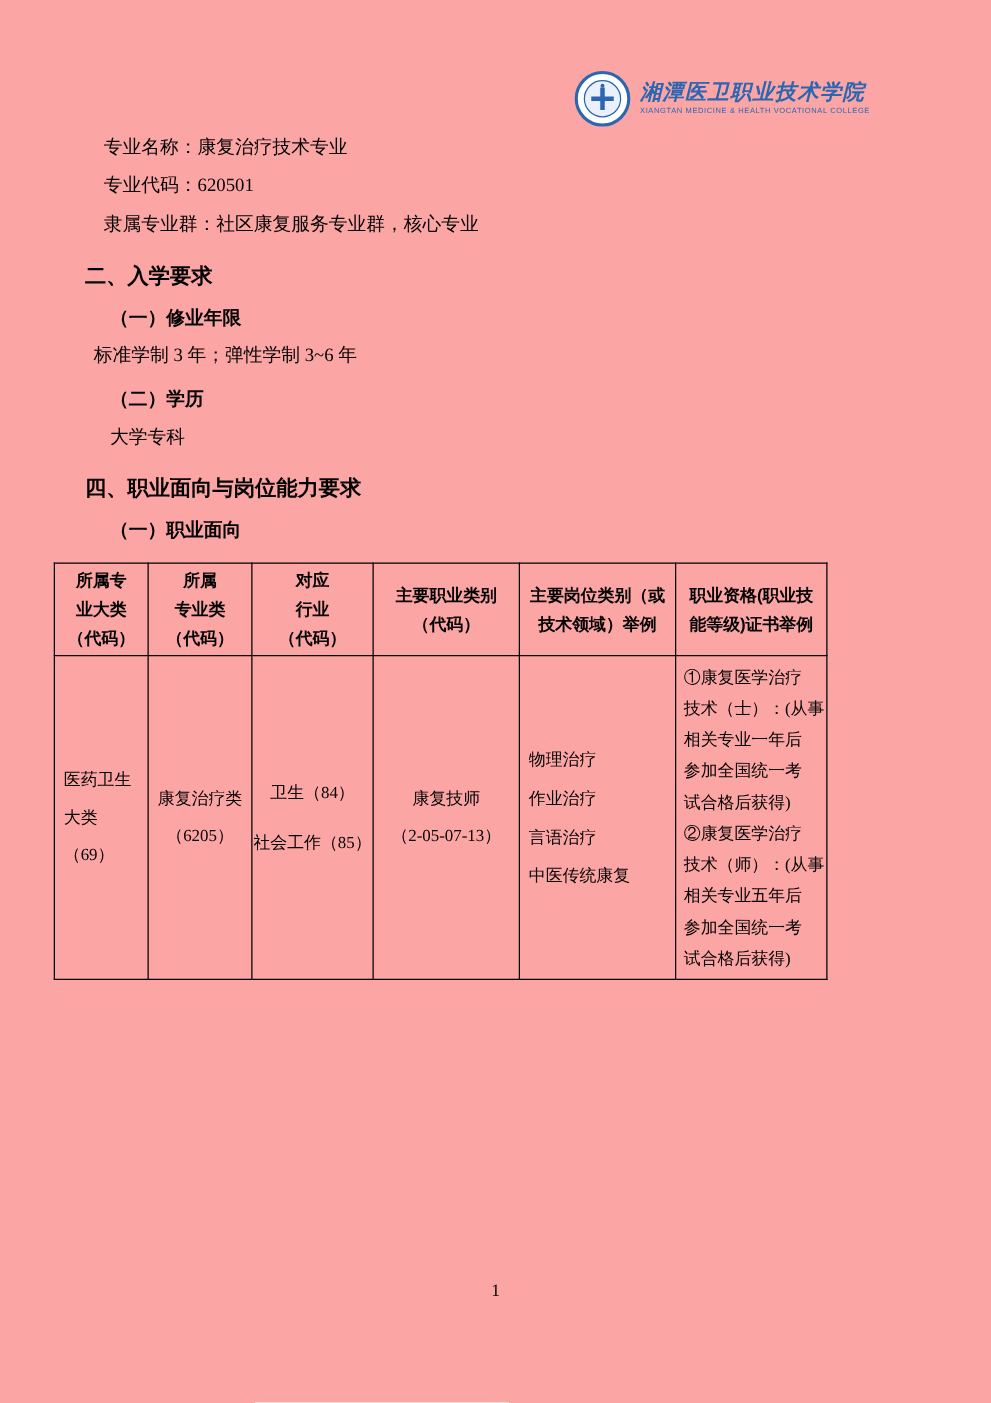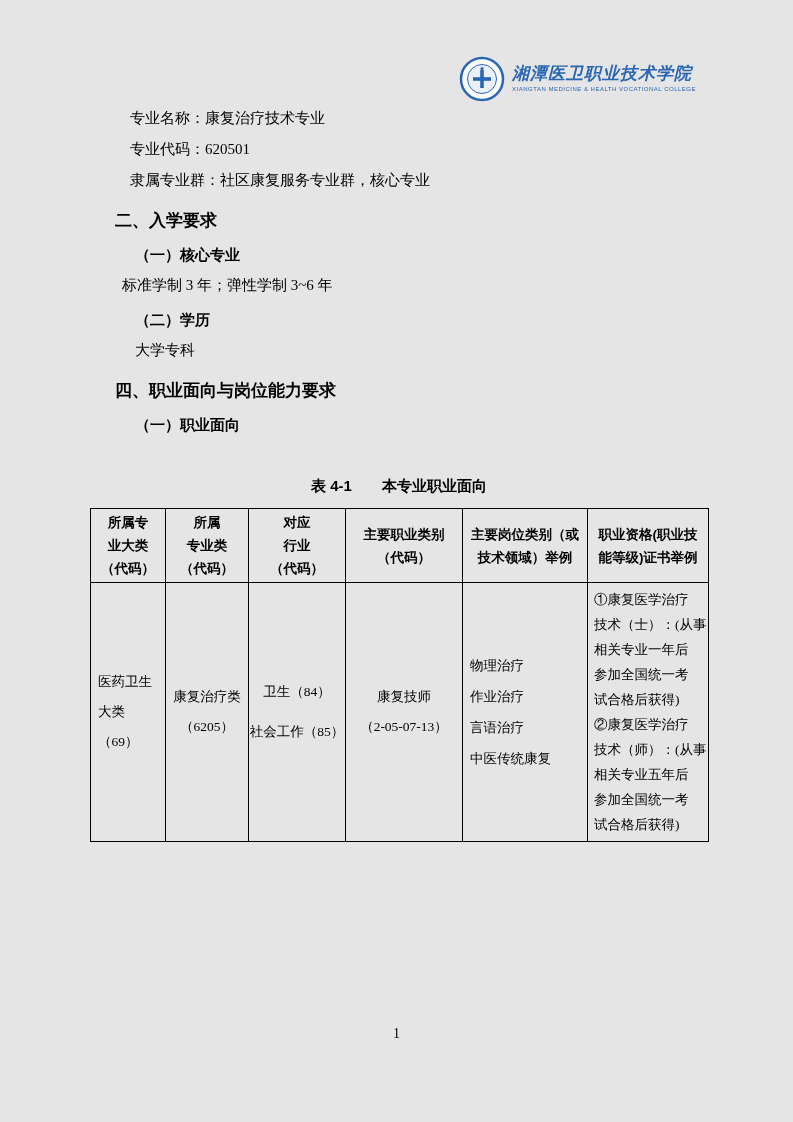--- a/index.html
+++ b/index.html
@@ -6,22 +6,22 @@
   html, body { background: #ffffff; }
   body {
     font-family: "Liberation Serif", serif;
     color: #000000;
   }
   .page {
     position: relative;
     width: 793px;
     height: 1122px;
     margin: 0 auto;
-    background: #e5e5e5;
-    padding: 55px 83px 0 90px;
+    background: #fca5a5;
+    padding: 55px 83px 0 43px;
     overflow: hidden;
   }
 
   
   .logo-row {
     display: flex;
     justify-content: flex-end;
     align-items: center;
     gap: 7px;
     height: 48px;
@@ -147,33 +147,29 @@
     </span>
   </div>
 
   <div class="content">
     <div class="body-line">专业名称：康复治疗技术专业</div>
     <div class="body-line">专业代码：620501</div>
     <div class="body-line">隶属专业群：社区康复服务专业群，核心专业</div>
 
     <div class="h1">二、入学要求</div>
 
-    <div class="sub">（一）核心专业</div>
+    <div class="sub">（一）修业年限</div>
     <div class="body-line ml32">标准学制 3 年；弹性学制 3~6 年</div>
     <div class="sub">（二）学历</div>
     <div class="body-line ml45">大学专科</div>
 
     <div class="h1">四、职业面向与岗位能力要求</div>
     <div class="sub">（一）职业面向</div>
   </div>
 
-  <div class="table-caption">
-    <span>表 4-1</span>
-    <span>本专业职业面向</span>
-  </div>
 
   <table class="doc-table">
     <colgroup>
       <col style="width:75px">
       <col style="width:83px">
       <col style="width:97px">
       <col style="width:117px">
       <col style="width:125px">
       <col style="width:121px">
     </colgroup>

